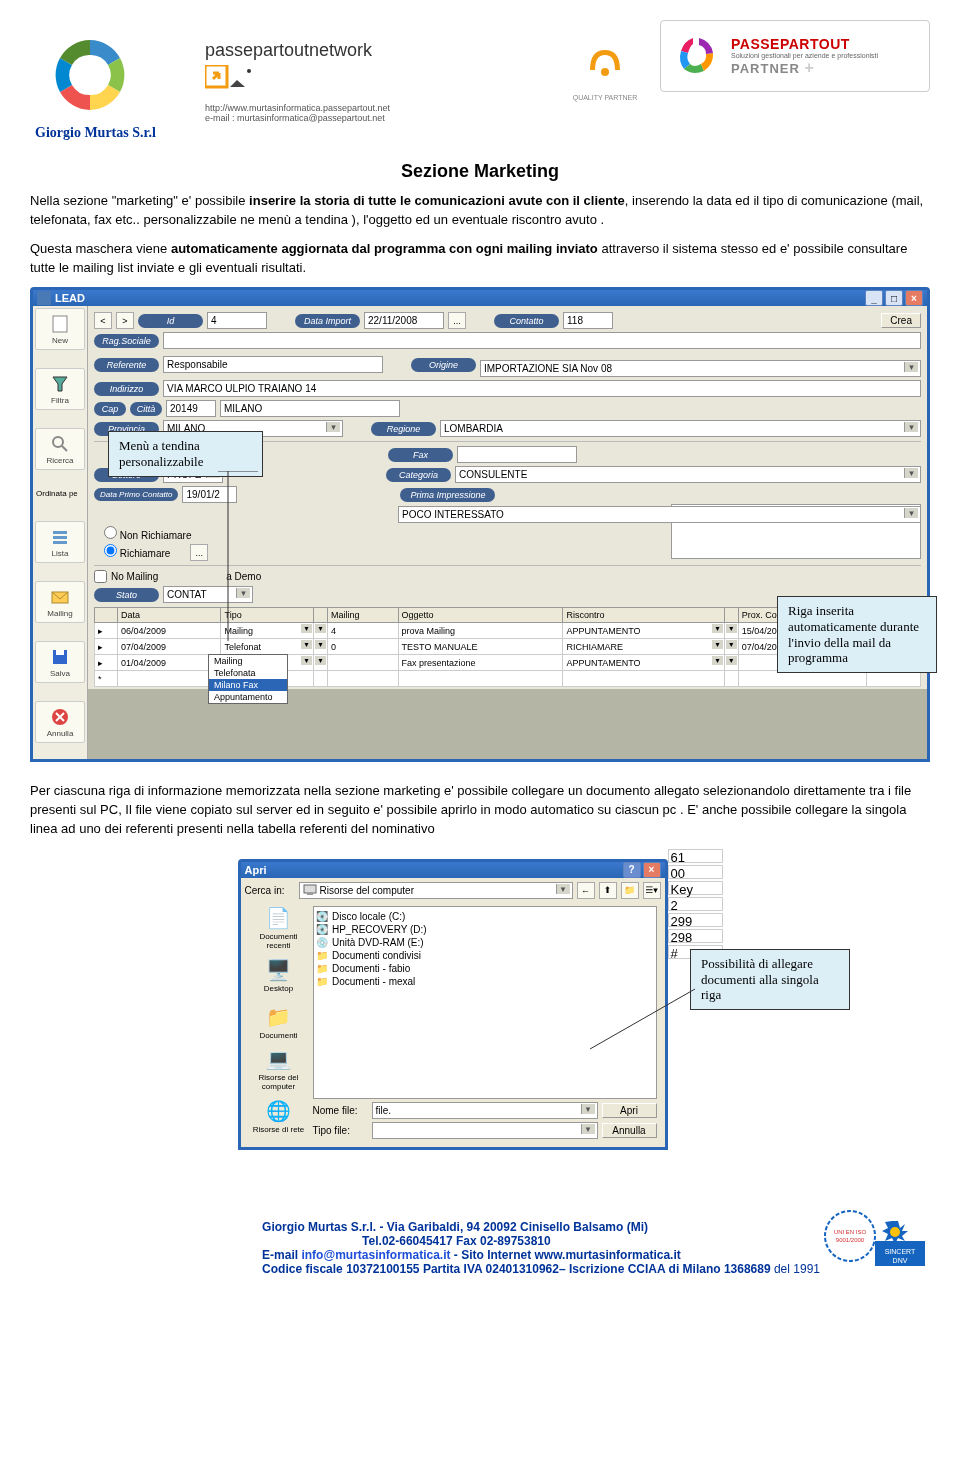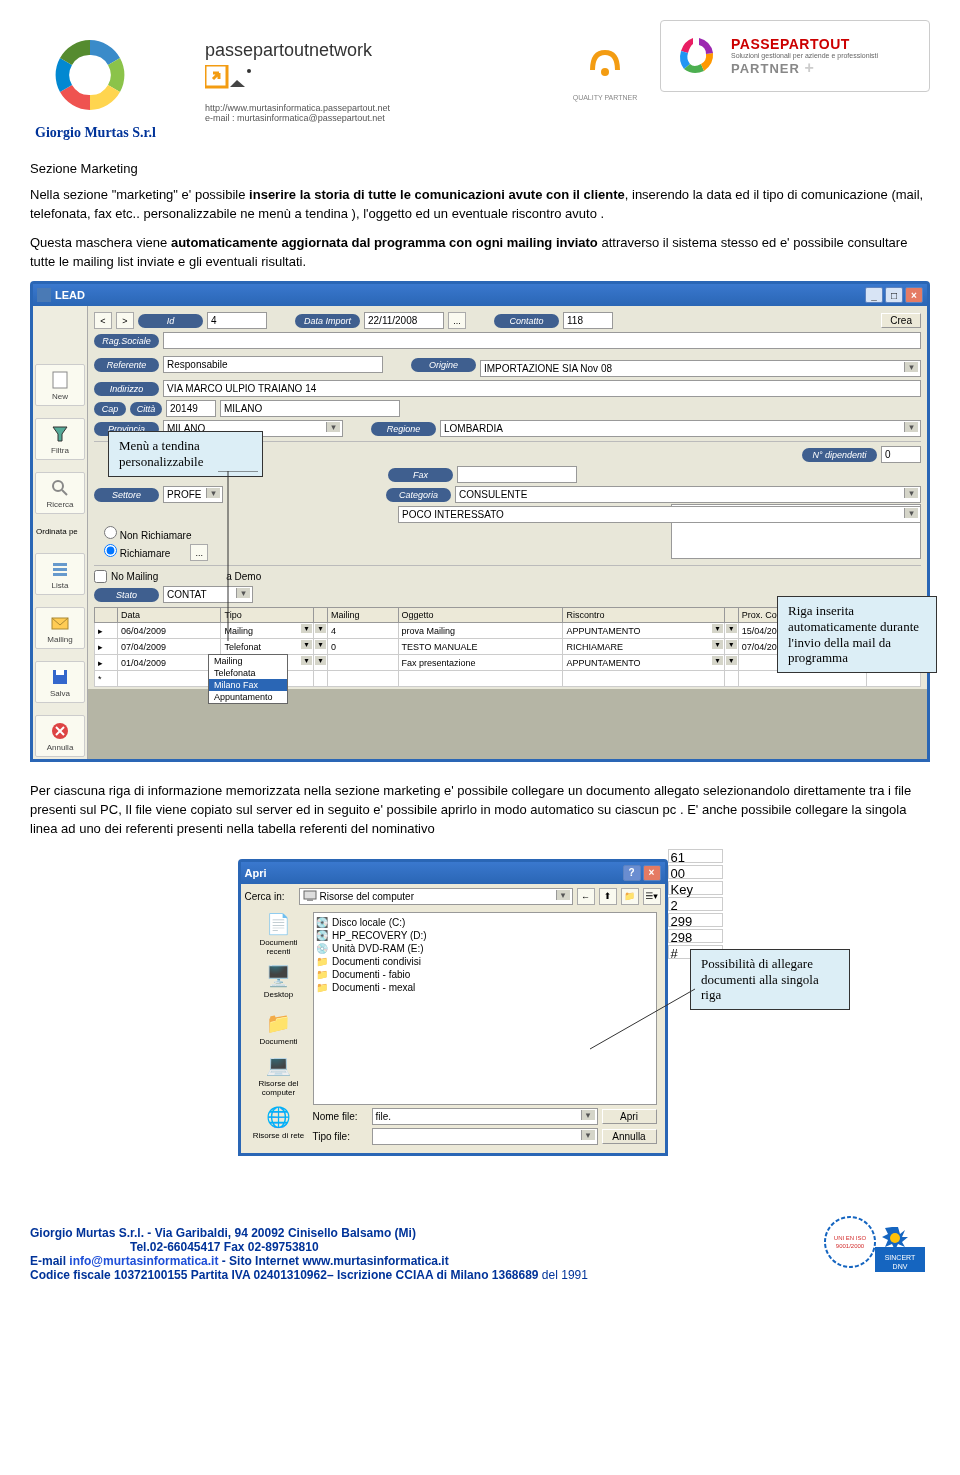--- a/index.html
+++ b/index.html
@@ -16,34 +16,34 @@
   .pptnet { font-size: 18px; color: #333; }
   .pptnet-sub { font-size: 9px; color: #555; }
   .header-right { flex: 0 0 270px; }
   .partner-box { border: 1px solid #ccc; border-radius: 4px; padding: 10px; display: flex; align-items: center; gap: 10px; }
   .partner-logo { width: 50px; height: 50px; }
   .partner-text .brand { font-weight: bold; color: #c00; font-size: 14px; letter-spacing: 0.5px; }
   .partner-text .sub { font-size: 7px; color: #666; }
   .partner-text .ptn { font-size: 13px; color: #888; font-weight: bold; letter-spacing: 1px; }
 
   
-  h2.section { font-size: 13px; font-weight: normal; margin: 20px 0 10px; }
+  h2.section { font-size: 18px; font-weight: bold; margin: 20px 0 10px; text-align: center; }
   p.body { font-size: 13px; line-height: 1.45; margin-bottom: 10px; }
   .bold { font-weight: bold; }
 
   
   .win { border: 3px solid #2a66b5; border-radius: 4px 4px 0 0; margin: 10px 0 20px; position: relative; }
-  .titlebar { background: linear-gradient(#3a78ce,#2a66b5); height: 22px; display: flex; align-items: center; justify-content: space-between; padding: 0 4px; }
+  .titlebar { background: linear-gradient(#3a78ce,#2a66b5); height: 16px; display: flex; align-items: center; justify-content: space-between; padding: 0 4px; }
   .titlebar-left { display: flex; align-items: center; gap: 4px; }
   .title-text { color: #fff; font-size: 11px; font-weight: bold; }
   .winbtns { display: flex; gap: 2px; }
   .winbtn { width: 18px; height: 16px; background: #d8e4f5; border: 1px solid #5d83c0; border-radius: 2px; display:flex; align-items:center; justify-content:center; font-size:10px; font-weight:bold; }
   .winbtn.close { background: #e57b63; color: #fff; }
   .win-body { background: #e8e7d9; display: flex; font-size: 10px; }
-  .sidebar { width: 55px; background: #eeede0; border-right: 1px solid #aaa; display: flex; flex-direction: column; gap: 12px; padding: 2px; justify-content: flex-end; }
+  .sidebar { width: 55px; background: #eeede0; border-right: 1px solid #aaa; display: flex; flex-direction: column; gap: 18px; padding: 2px; }
   .sbtn { height: 42px; border: 1px solid #ccc; background: #fafaf0; border-radius: 2px; display:flex; flex-direction:column; align-items:center; justify-content:center; font-size:8px; color:#444; gap:2px; }
   .sbtn .si { width: 20px; height: 20px; }
   .main { flex: 1; padding: 6px; }
   .row { display: flex; align-items: center; gap: 4px; margin-bottom: 3px; }
   .lbl { background: #3f5f8f; color: #fff; font-size: 9px; padding: 2px 6px; border-radius: 7px; font-style: italic; min-width: 65px; text-align: center; }
   .fld { background: #fff; border: 1px solid #999; height: 17px; font-size: 10px; padding: 0 3px; display: flex; align-items: center; }
   .dd { position: relative; }
   .dd::after { content: "▾"; position: absolute; right: 2px; top: 1px; font-size: 9px; color: #555; background:#d5d5c9; width:13px; text-align:center; border-left:1px solid #999;}
   .navbtn { width: 18px; height: 17px; background: #fafaf0; border: 1px solid #aaa; display:flex;align-items:center;justify-content:center;font-size:9px; }
   .btn3d { background: #ece9d8; border: 1px solid #999; border-top-color:#fff; border-left-color:#fff; padding: 1px 8px; font-size:10px; }
@@ -71,21 +71,21 @@
   .listing .frow { display:flex; align-items:center; gap:3px; font-size:10px; padding:1px 0;}
   .dlg-row { display:flex; align-items:center; gap:4px; margin-top:3px; font-size:10px;}
   .dlg-row .la { width: 55px; }
   .side-col { width: 55px; font-size: 13px;}
   .side-col div { background:#fff; border:1px solid #ccc; margin-bottom:2px; height:14px; padding:0 2px;}
 
   
   .footer { margin-top: 30px; font-size: 12px; color: #003399; text-align: left; }
   .footer .l1 { font-weight: bold; }
   .footer a { color: #1d4ed8; }
-  .footer-wrap { display: flex; justify-content: space-between; align-items: flex-end; }
+  .footer-wrap { display: flex; justify-content: flex-end; align-items: flex-end; }
   .cert-badges { width: 110px; height: 70px; }
 
 </style>
 </head>
 <body>
 
 <div class="page">
 
   <div class="header-row">
     <div class="header-left">
@@ -260,36 +260,36 @@
         </div>
         <div class="row">
           <div class="lbl">Provincia</div>
           <div class="fld dd" style="width:180px;">MILANO</div>
           <div style="width:20px;"></div>
           <div class="lbl">Regione</div>
           <div class="fld dd" style="flex:1;">LOMBARDIA</div>
         </div>
         <div class="divider"></div>
         <div class="row">
-          <div style="width:300px;"></div>
-          <div style="flex:1;"></div>
-          <div class="lbl" style="min-width:75px;">N° dipendenti</div>
-          <div class="fld" style="width:40px;">0</div>
-        </div>
-        <div class="row">
           <div style="width:290px;"></div>
           <div class="lbl">Fax</div>
           <div class="fld" style="width:120px;"></div>
         </div>
         <div class="row">
           <div class="lbl">Settore</div>
           <div class="fld dd" style="width:60px;">PROFE</div>
           <div style="width:155px;"></div>
           <div class="lbl">Categoria</div>
           <div class="fld dd" style="flex:1;">CONSULENTE</div>
+        </div>
+        <div class="row">
+          <div class="lbl" style="min-width:70px;font-size:8px;">Data Primo Contatto</div>
+          <div class="fld" style="width:55px;">19/01/2</div>
+          <div style="width:155px;"></div>
+          <div class="lbl" style="min-width:95px;">Prima Impressione</div>
         </div>
         <div class="row">
           <div style="width:300px;"></div>
           <div class="fld dd" style="flex:1;">POCO INTERESSATO</div>
         </div>
         <div class="radio-row" style="padding-left:10px;">
           <label><input type="radio" name="r" style=""> <span>Non Richiamare</span></label>
         </div>
         <div class="radio-row" style="padding-left:10px;">
           <label><input type="radio" name="r" checked="" style=""> <span>Richiamare</span></label>

